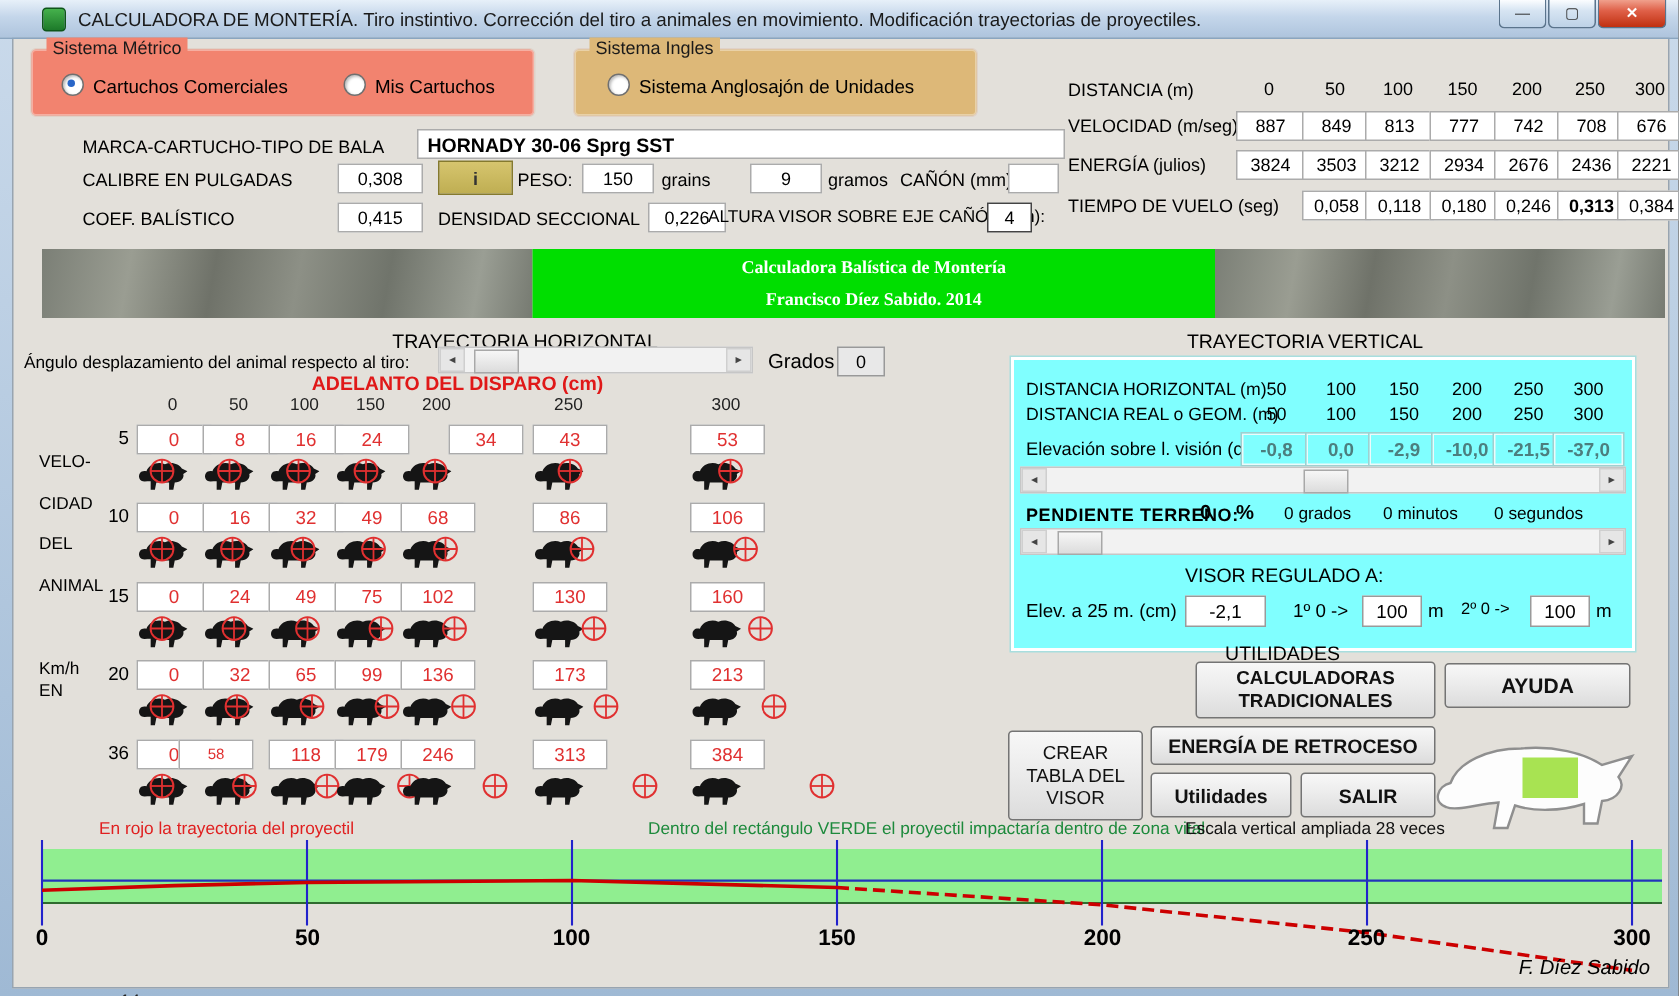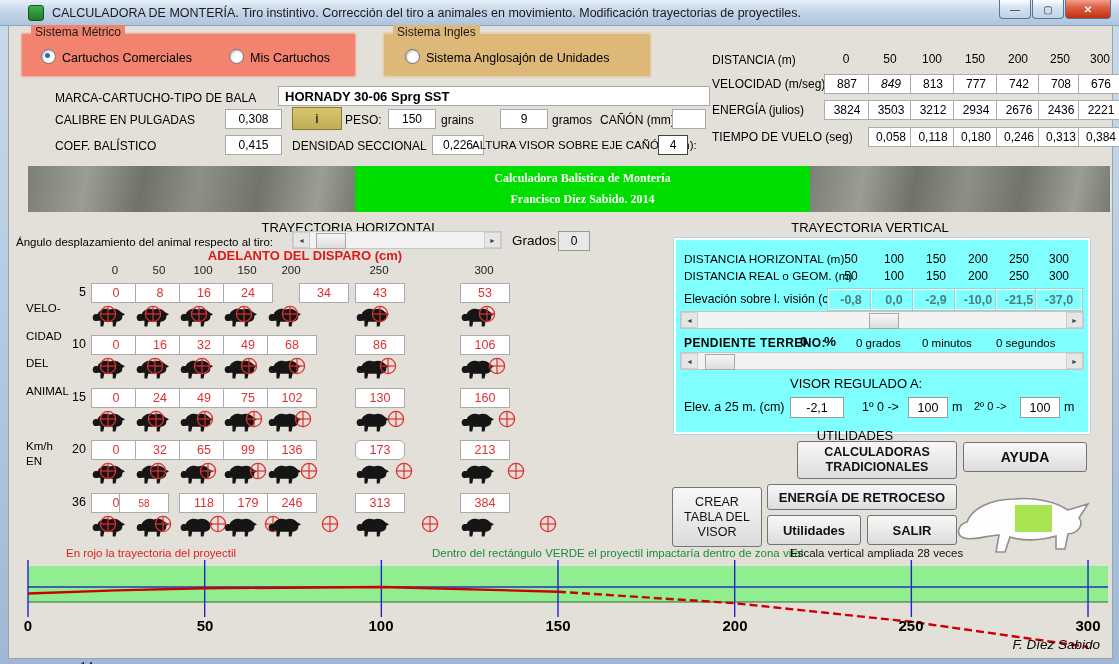--- a/index.html
+++ b/index.html
@@ -196,40 +196,40 @@
 <div class="tbl-label" style="left: 712px; top: 53px;">DISTANCIA (m)</div>
     <div class="tbl-head" style="left: 824px; top: 52px; width: 44px;">0</div>
     <div class="tbl-head" style="left: 868px; top: 52px; width: 44px;">50</div>
     <div class="tbl-head" style="left: 910px; top: 52px; width: 44px;">100</div>
     <div class="tbl-head" style="left: 953px; top: 52px; width: 44px;">150</div>
     <div class="tbl-head" style="left: 996px; top: 52px; width: 44px;">200</div>
     <div class="tbl-head" style="left: 1038px; top: 52px; width: 44px;">250</div>
     <div class="tbl-head" style="left: 1078px; top: 52px; width: 44px;">300</div>
     <div class="tbl-label" style="left: 712px; top: 77px;">VELOCIDAD (m/seg)</div>
     <div class="val-box" style="left: 824px; top: 74px; width: 44px;">887</div>
-    <div class="val-box" style="left: 868px; top: 74px; width: 44px; font-style: italic;">849</div>
+    <div class="val-box" style="left: 868px; top: 74px; width: 44px;">849</div>
     <div class="val-box" style="left: 910px; top: 74px; width: 44px;">813</div>
     <div class="val-box" style="left: 953px; top: 74px; width: 44px;">777</div>
     <div class="val-box" style="left: 996px; top: 74px; width: 44px;">742</div>
     <div class="val-box" style="left: 1038px; top: 74px; width: 44px;">708</div>
     <div class="val-box" style="left: 1078px; top: 74px; width: 44px;">676</div>
     <div class="tbl-label" style="left: 712px; top: 103px;">ENERGÍA (julios)</div>
     <div class="val-box" style="left: 824px; top: 100px; width: 44px;">3824</div>
     <div class="val-box" style="left: 868px; top: 100px; width: 44px;">3503</div>
     <div class="val-box" style="left: 910px; top: 100px; width: 44px;">3212</div>
     <div class="val-box" style="left: 953px; top: 100px; width: 44px;">2934</div>
     <div class="val-box" style="left: 996px; top: 100px; width: 44px;">2676</div>
     <div class="val-box" style="left: 1038px; top: 100px; width: 44px;">2436</div>
     <div class="val-box" style="left: 1078px; top: 100px; width: 44px;">2221</div>
     <div class="tbl-label" style="left: 712px; top: 130px;">TIEMPO DE VUELO (seg)</div>
     <div class="val-box" style="left: 868px; top: 127px; width: 44px;">0,058</div>
     <div class="val-box" style="left: 910px; top: 127px; width: 44px;">0,118</div>
     <div class="val-box" style="left: 953px; top: 127px; width: 44px;">0,180</div>
     <div class="val-box" style="left: 996px; top: 127px; width: 44px;">0,246</div>
-    <div class="val-box" style="left: 1038px; top: 127px; width: 44px;">0,313</div>
+    <div class="val-box" style="left: 1038px; top: 127px; width: 44px; font-weight: bold;">0,313</div>
     <div class="val-box" style="left: 1078px; top: 127px; width: 44px;">0,384</div>
     <div class="col-head" style="left: 91px; top: 264px; width: 48px;">0</div>
     <div class="col-head" style="left: 135px; top: 264px; width: 48px;">50</div>
     <div class="col-head" style="left: 179px; top: 264px; width: 48px;">100</div>
     <div class="col-head" style="left: 223px; top: 264px; width: 48px;">150</div>
     <div class="col-head" style="left: 267px; top: 264px; width: 48px;">200</div>
     <div class="col-head" style="left: 355px; top: 264px; width: 48px;">250</div>
     <div class="col-head" style="left: 460px; top: 264px; width: 48px;">300</div>
     <div class="side-label" style="left: 26px; top: 302px;">VELO-</div>
     <div class="side-label" style="left: 26px; top: 330px;">CIDAD</div>
@@ -520,21 +520,21 @@
     <div class="icon-cell" style="left: 267px; top: 460px; width: 46px;">
       <svg class="boar" width="34" height="22" viewBox="0 0 36 22">
         <path fill="#151515" d="M2 13 C1 9 4 7 7 8 C9 3 15 1 20 3 C25 1 30 3 32 6 L36 8 L33 10 C34 13 31 16 27 16 L26 21 L23 21 L23 16 L14 16 L13 21 L10 21 L10 15 C6 15 3 16 2 13 Z"></path>
       </svg>
       <span class="reticle" style="left: 32px;"><svg width="20" height="20" viewBox="0 0 20 20">
           <circle cx="10" cy="10" r="7.6" fill="none" stroke="#e03030" stroke-width="1.3"></circle>
           <line x1="10" y1="2.5" x2="10" y2="17.5" stroke="#e03030" stroke-width="1.2"></line>
           <line x1="2.5" y1="10" x2="17.5" y2="10" stroke="#e03030" stroke-width="1.2"></line>
         </svg></span>
     </div>
-    <div class="val-box red-val" style="left: 355px; top: 440px; width: 48px; font-size: 12.5px; border-radius: 6px;">173</div>
+    <div class="val-box red-val" style="left: 355px; top: 440px; width: 48px; font-size: 12.5px;">173</div>
     <div class="icon-cell" style="left: 355px; top: 460px; width: 84px;">
       <svg class="boar" width="34" height="22" viewBox="0 0 36 22">
         <path fill="#151515" d="M2 13 C1 9 4 7 7 8 C9 3 15 1 20 3 C25 1 30 3 32 6 L36 8 L33 10 C34 13 31 16 27 16 L26 21 L23 21 L23 16 L14 16 L13 21 L10 21 L10 15 C6 15 3 16 2 13 Z"></path>
       </svg>
       <span class="reticle" style="left: 39px;"><svg width="20" height="20" viewBox="0 0 20 20">
           <circle cx="10" cy="10" r="7.6" fill="none" stroke="#e03030" stroke-width="1.3"></circle>
           <line x1="10" y1="2.5" x2="10" y2="17.5" stroke="#e03030" stroke-width="1.2"></line>
           <line x1="2.5" y1="10" x2="17.5" y2="10" stroke="#e03030" stroke-width="1.2"></line>
         </svg></span>
     </div>

